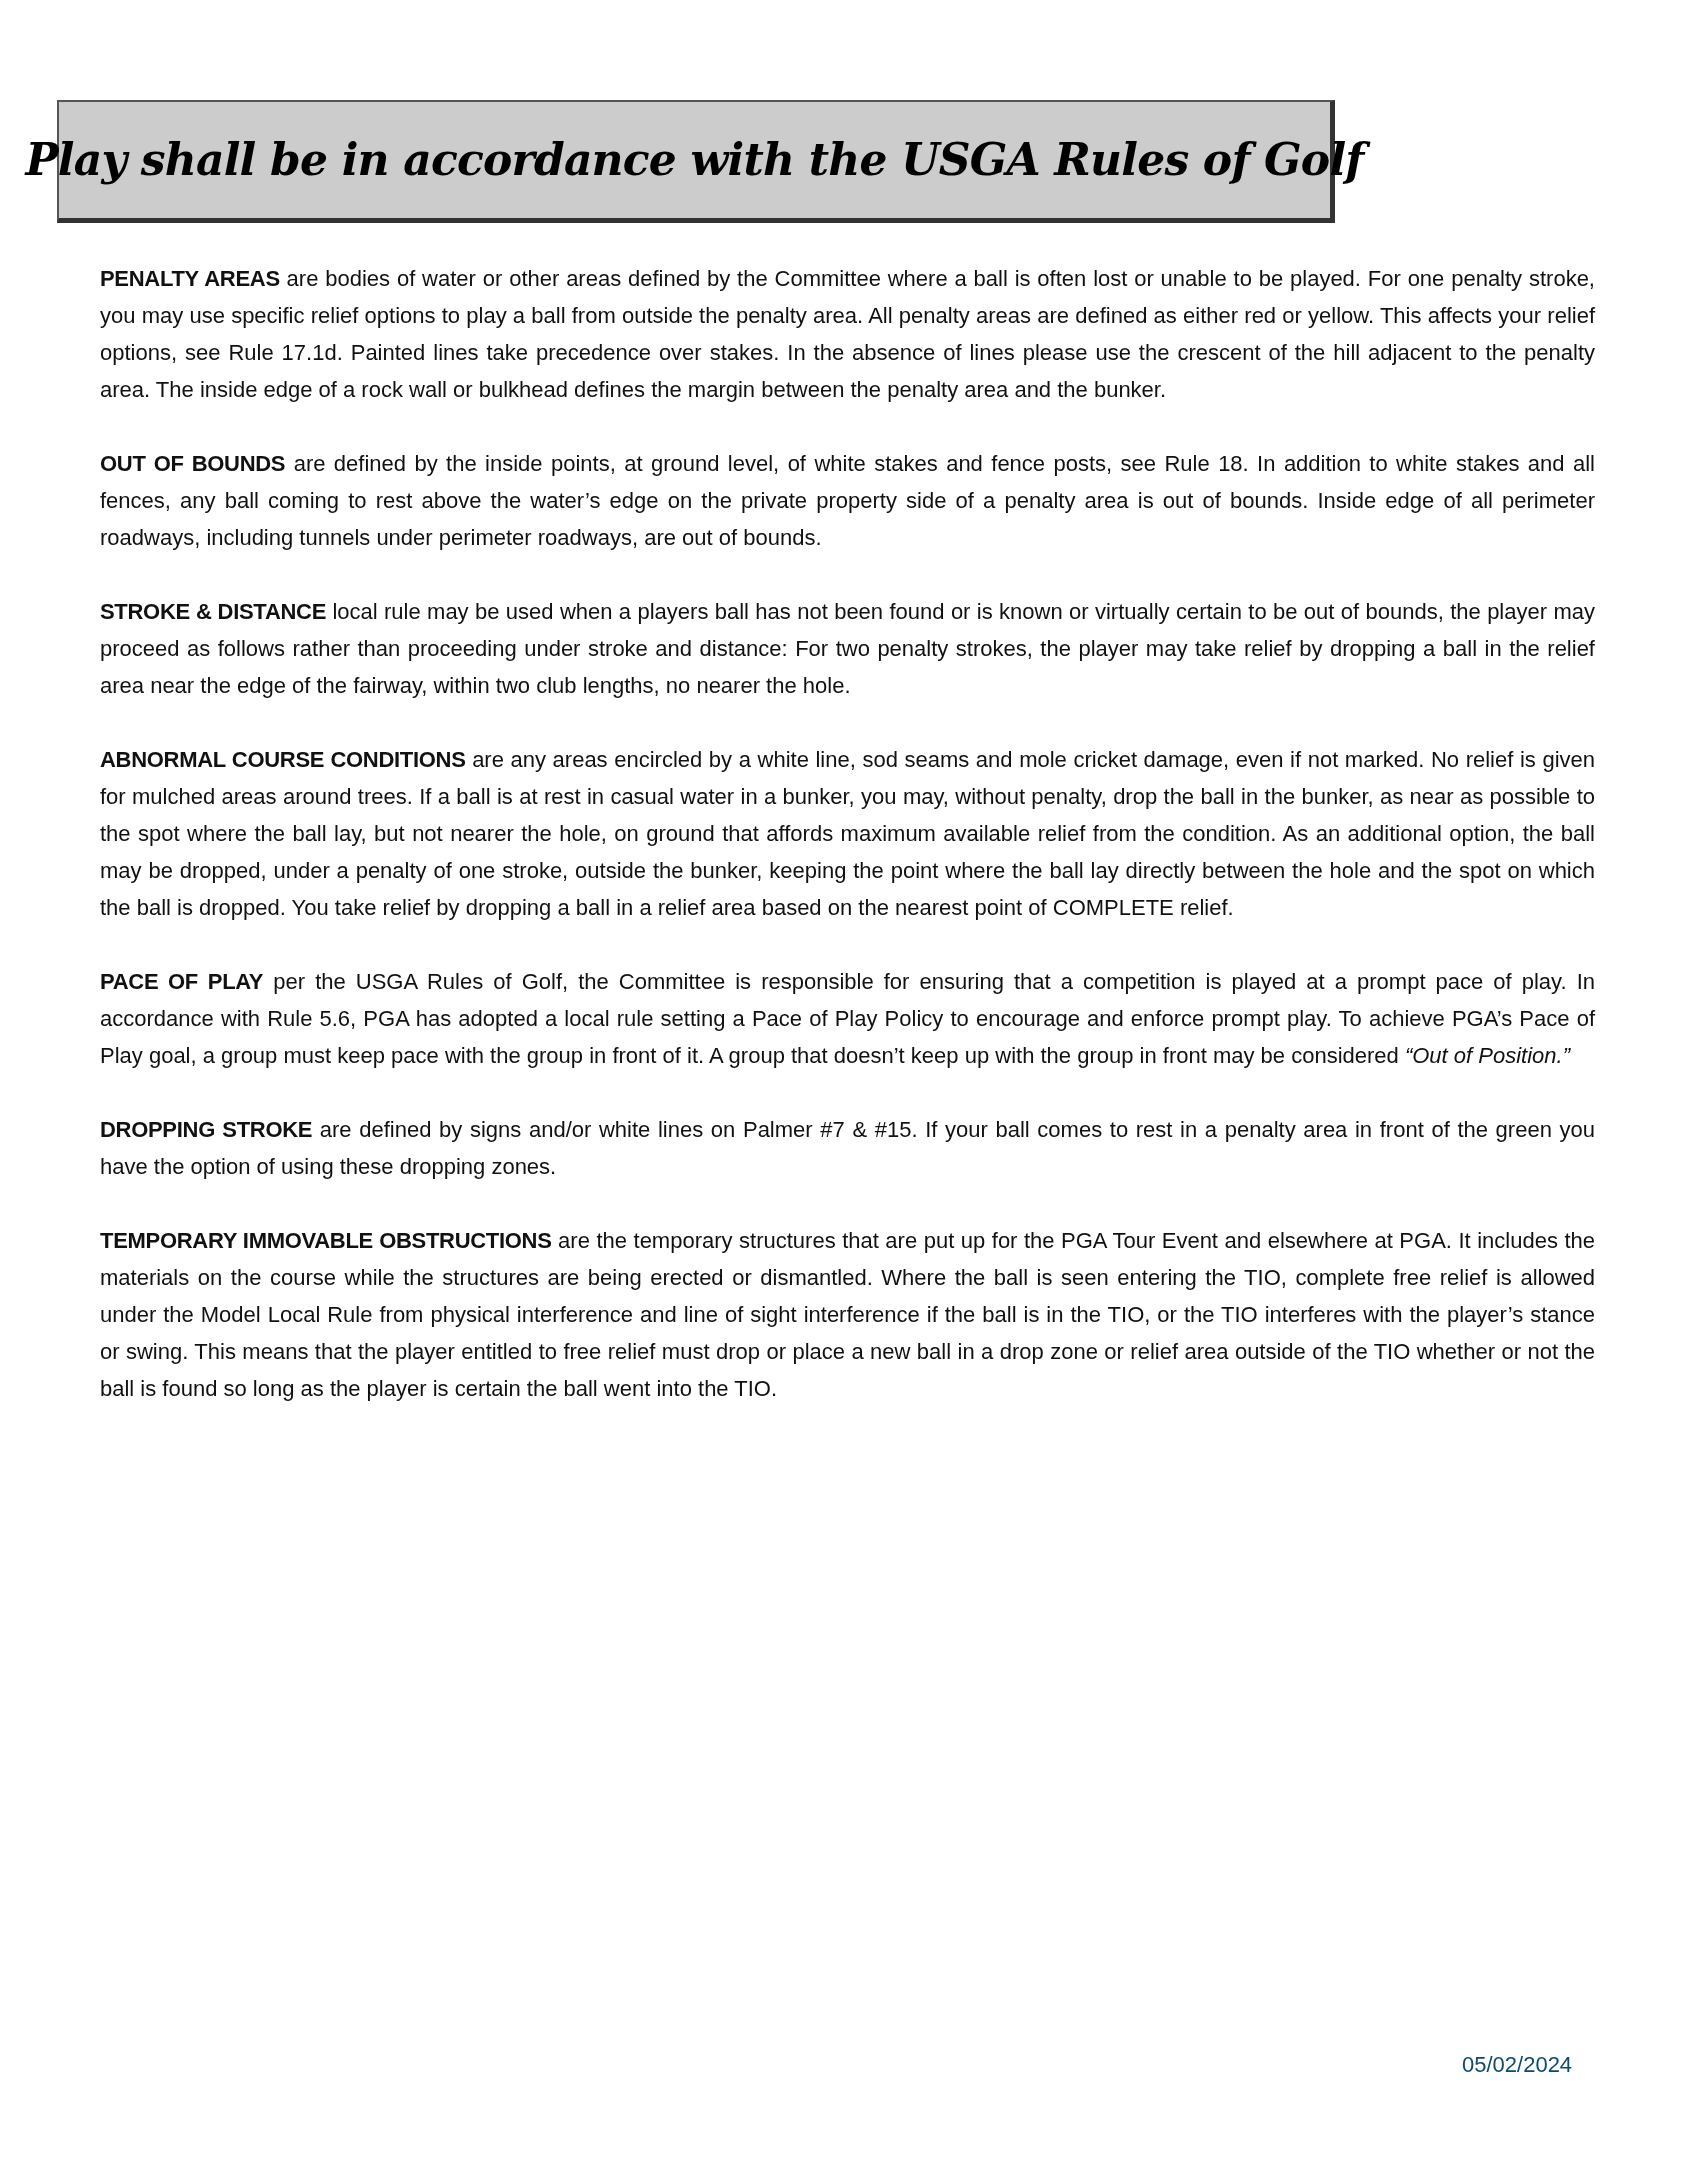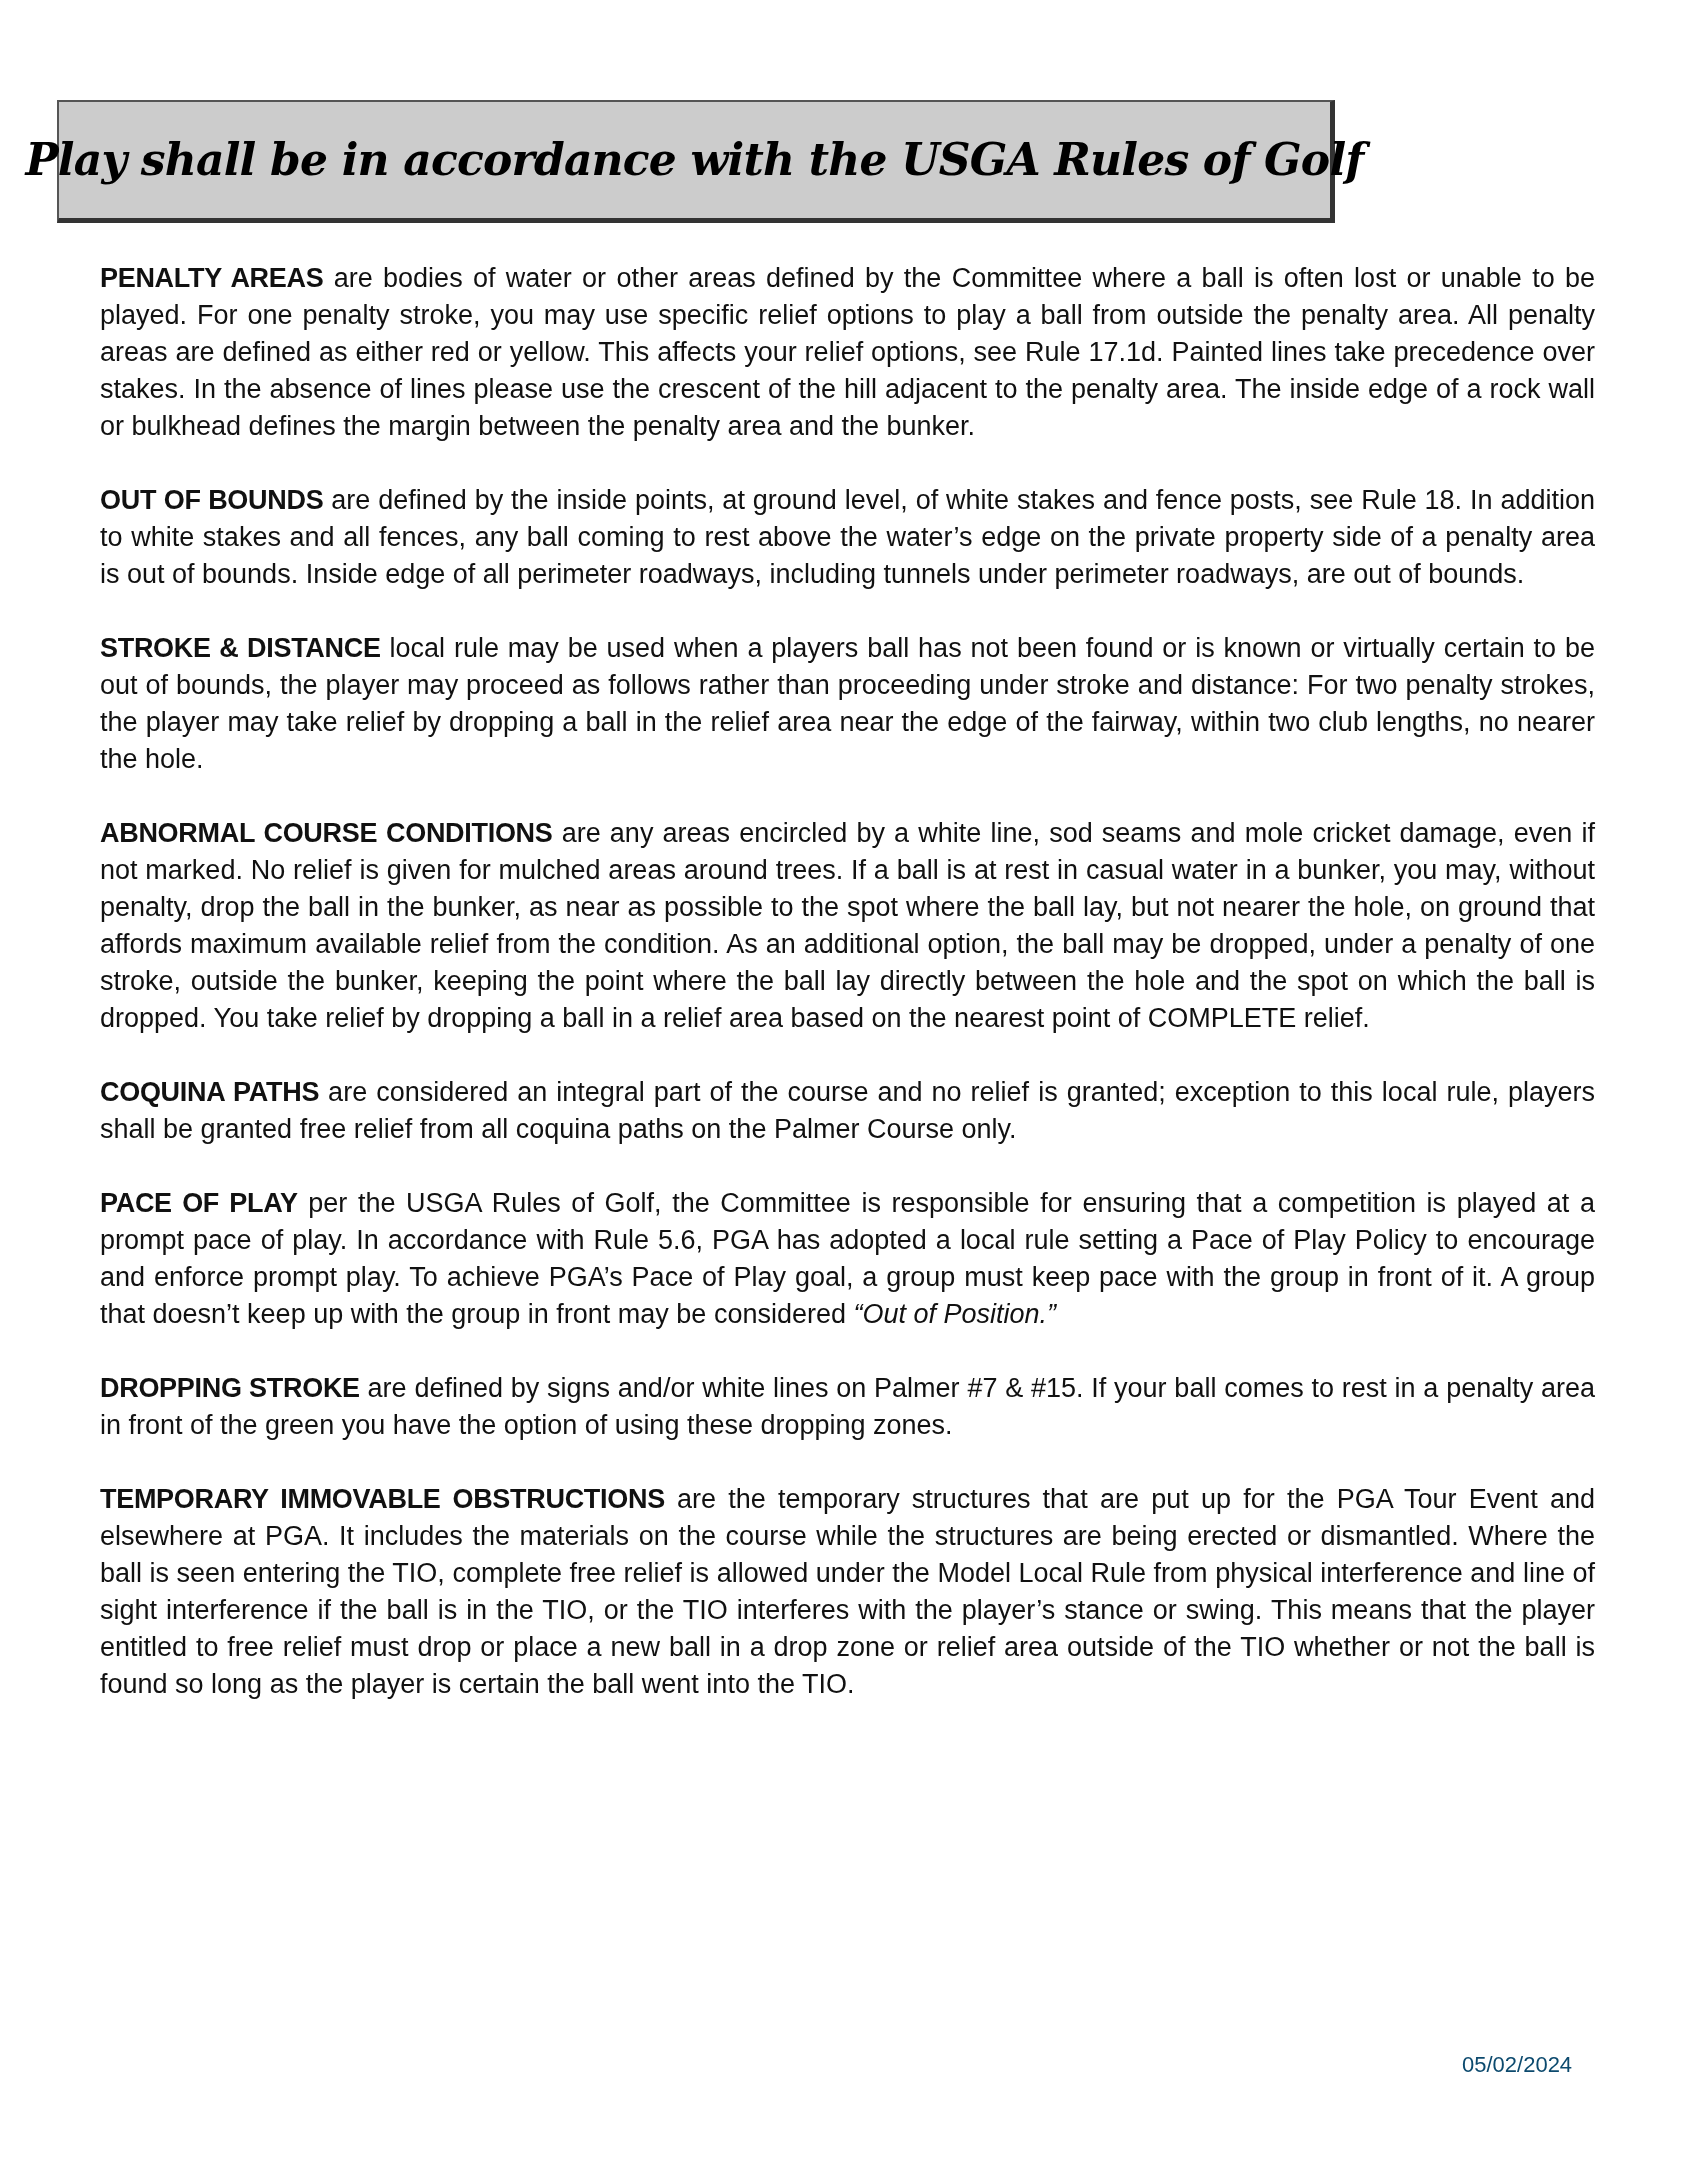--- a/index.html
+++ b/index.html
@@ -40,21 +40,21 @@
     color: #000000;
     letter-spacing: -0.8px;
     white-space: nowrap;
   }
   .content {
     position: absolute;
     left: 100px;
     top: 260px;
     width: 1495px;
     font-family: "Liberation Sans", "DejaVu Sans", sans-serif;
-    font-size: 27px;
+    font-size: 22px;
     line-height: 37px;
   }
   .rule {
     margin: 0 0 37px 0;
     text-align: justify;
     text-align-last: left;
   }
   .rule-title {
     font-weight: bold;
     letter-spacing: -0.3px;
@@ -79,21 +79,20 @@
 
 <div class="content">
   <p class="rule"><span class="rule-title">PENALTY AREAS</span><span> are bodies of water or other areas defined by the Committee where a ball is often lost or unable to be played. For one penalty stroke, you may use specific relief options to play a ball from outside the penalty area. All penalty areas are defined as either red or yellow. This affects your relief options, see Rule 17.1d. Painted lines take precedence over stakes. In the absence of lines please use the crescent of the hill adjacent to the penalty area. The inside edge of a rock wall or bulkhead defines the margin between the penalty area and the bunker.</span></p>
 
   <p class="rule"><span class="rule-title">OUT OF BOUNDS</span><span> are defined by the inside points, at ground level, of white stakes and fence posts, see Rule 18. In addition to white stakes and all fences, any ball coming to rest above the water’s edge on the private property side of a penalty area is out of bounds. Inside edge of all perimeter roadways, including tunnels under perimeter roadways, are out of bounds.</span></p>
 
   <p class="rule"><span class="rule-title">STROKE &amp; DISTANCE</span><span> local rule may be used when a players ball has not been found or is known or virtually certain to be out of bounds, the player may proceed as follows rather than proceeding under stroke and distance: For two penalty strokes, the player may take relief by dropping a ball in the relief area near the edge of the fairway, within two club lengths, no nearer the hole.</span></p>
 
   <p class="rule"><span class="rule-title">ABNORMAL COURSE CONDITIONS</span><span> are any areas encircled by a white line, sod seams and mole cricket damage, even if not marked. No relief is given for mulched areas around trees. If a ball is at rest in casual water in a bunker, you may, without penalty, drop the ball in the bunker, as near as possible to the spot where the ball lay, but not nearer the hole, on ground that affords maximum available relief from the condition. As an additional option, the ball may be dropped, under a penalty of one stroke, outside the bunker, keeping the point where the ball lay directly between the hole and the spot on which the ball is dropped. You take relief by dropping a ball in a relief area based on the nearest point of COMPLETE relief.</span></p>
 
-  <p class="rule"><span class="rule-title">COQUINA PATHS</span><span> are considered an integral part of the course and no relief is granted; exception to this local rule, players shall be granted free relief from all coquina paths on the Palmer Course only.</span></p>
 
   <p class="rule"><span class="rule-title">PACE OF PLAY</span><span> per the USGA Rules of Golf, the Committee is responsible for ensuring that a competition is played at a prompt pace of play. In accordance with Rule 5.6, PGA has adopted a local rule setting a Pace of Play Policy to encourage and enforce prompt play. To achieve PGA’s Pace of Play goal, a group must keep pace with the group in front of it.  A group that doesn’t keep up with the group in front may be considered </span><em>“Out of Position.”</em></p>
 
   <p class="rule"><span class="rule-title">DROPPING STROKE</span><span> are defined by signs and/or white lines on Palmer #7 &amp; #15. If your ball comes to rest in a penalty area in front of the green you have the option of using these dropping zones.</span></p>
 
   <p class="rule"><span class="rule-title">TEMPORARY IMMOVABLE OBSTRUCTIONS</span><span> are the temporary structures that are put up for the PGA Tour Event and elsewhere at PGA. It includes the materials on the course while the structures are being erected or dismantled. Where the ball is seen entering the TIO, complete free relief is allowed under the Model Local Rule from physical interference and line of sight interference if the ball is in the TIO, or the TIO interferes with the player’s stance or swing. This means that the player entitled to free relief must drop or place a new ball in a drop zone or relief area outside of the TIO whether or not the ball is found so long as the player is certain the ball went into the TIO.</span></p>
 </div>
 
 <div class="footer-date">05/02/2024</div>
 

